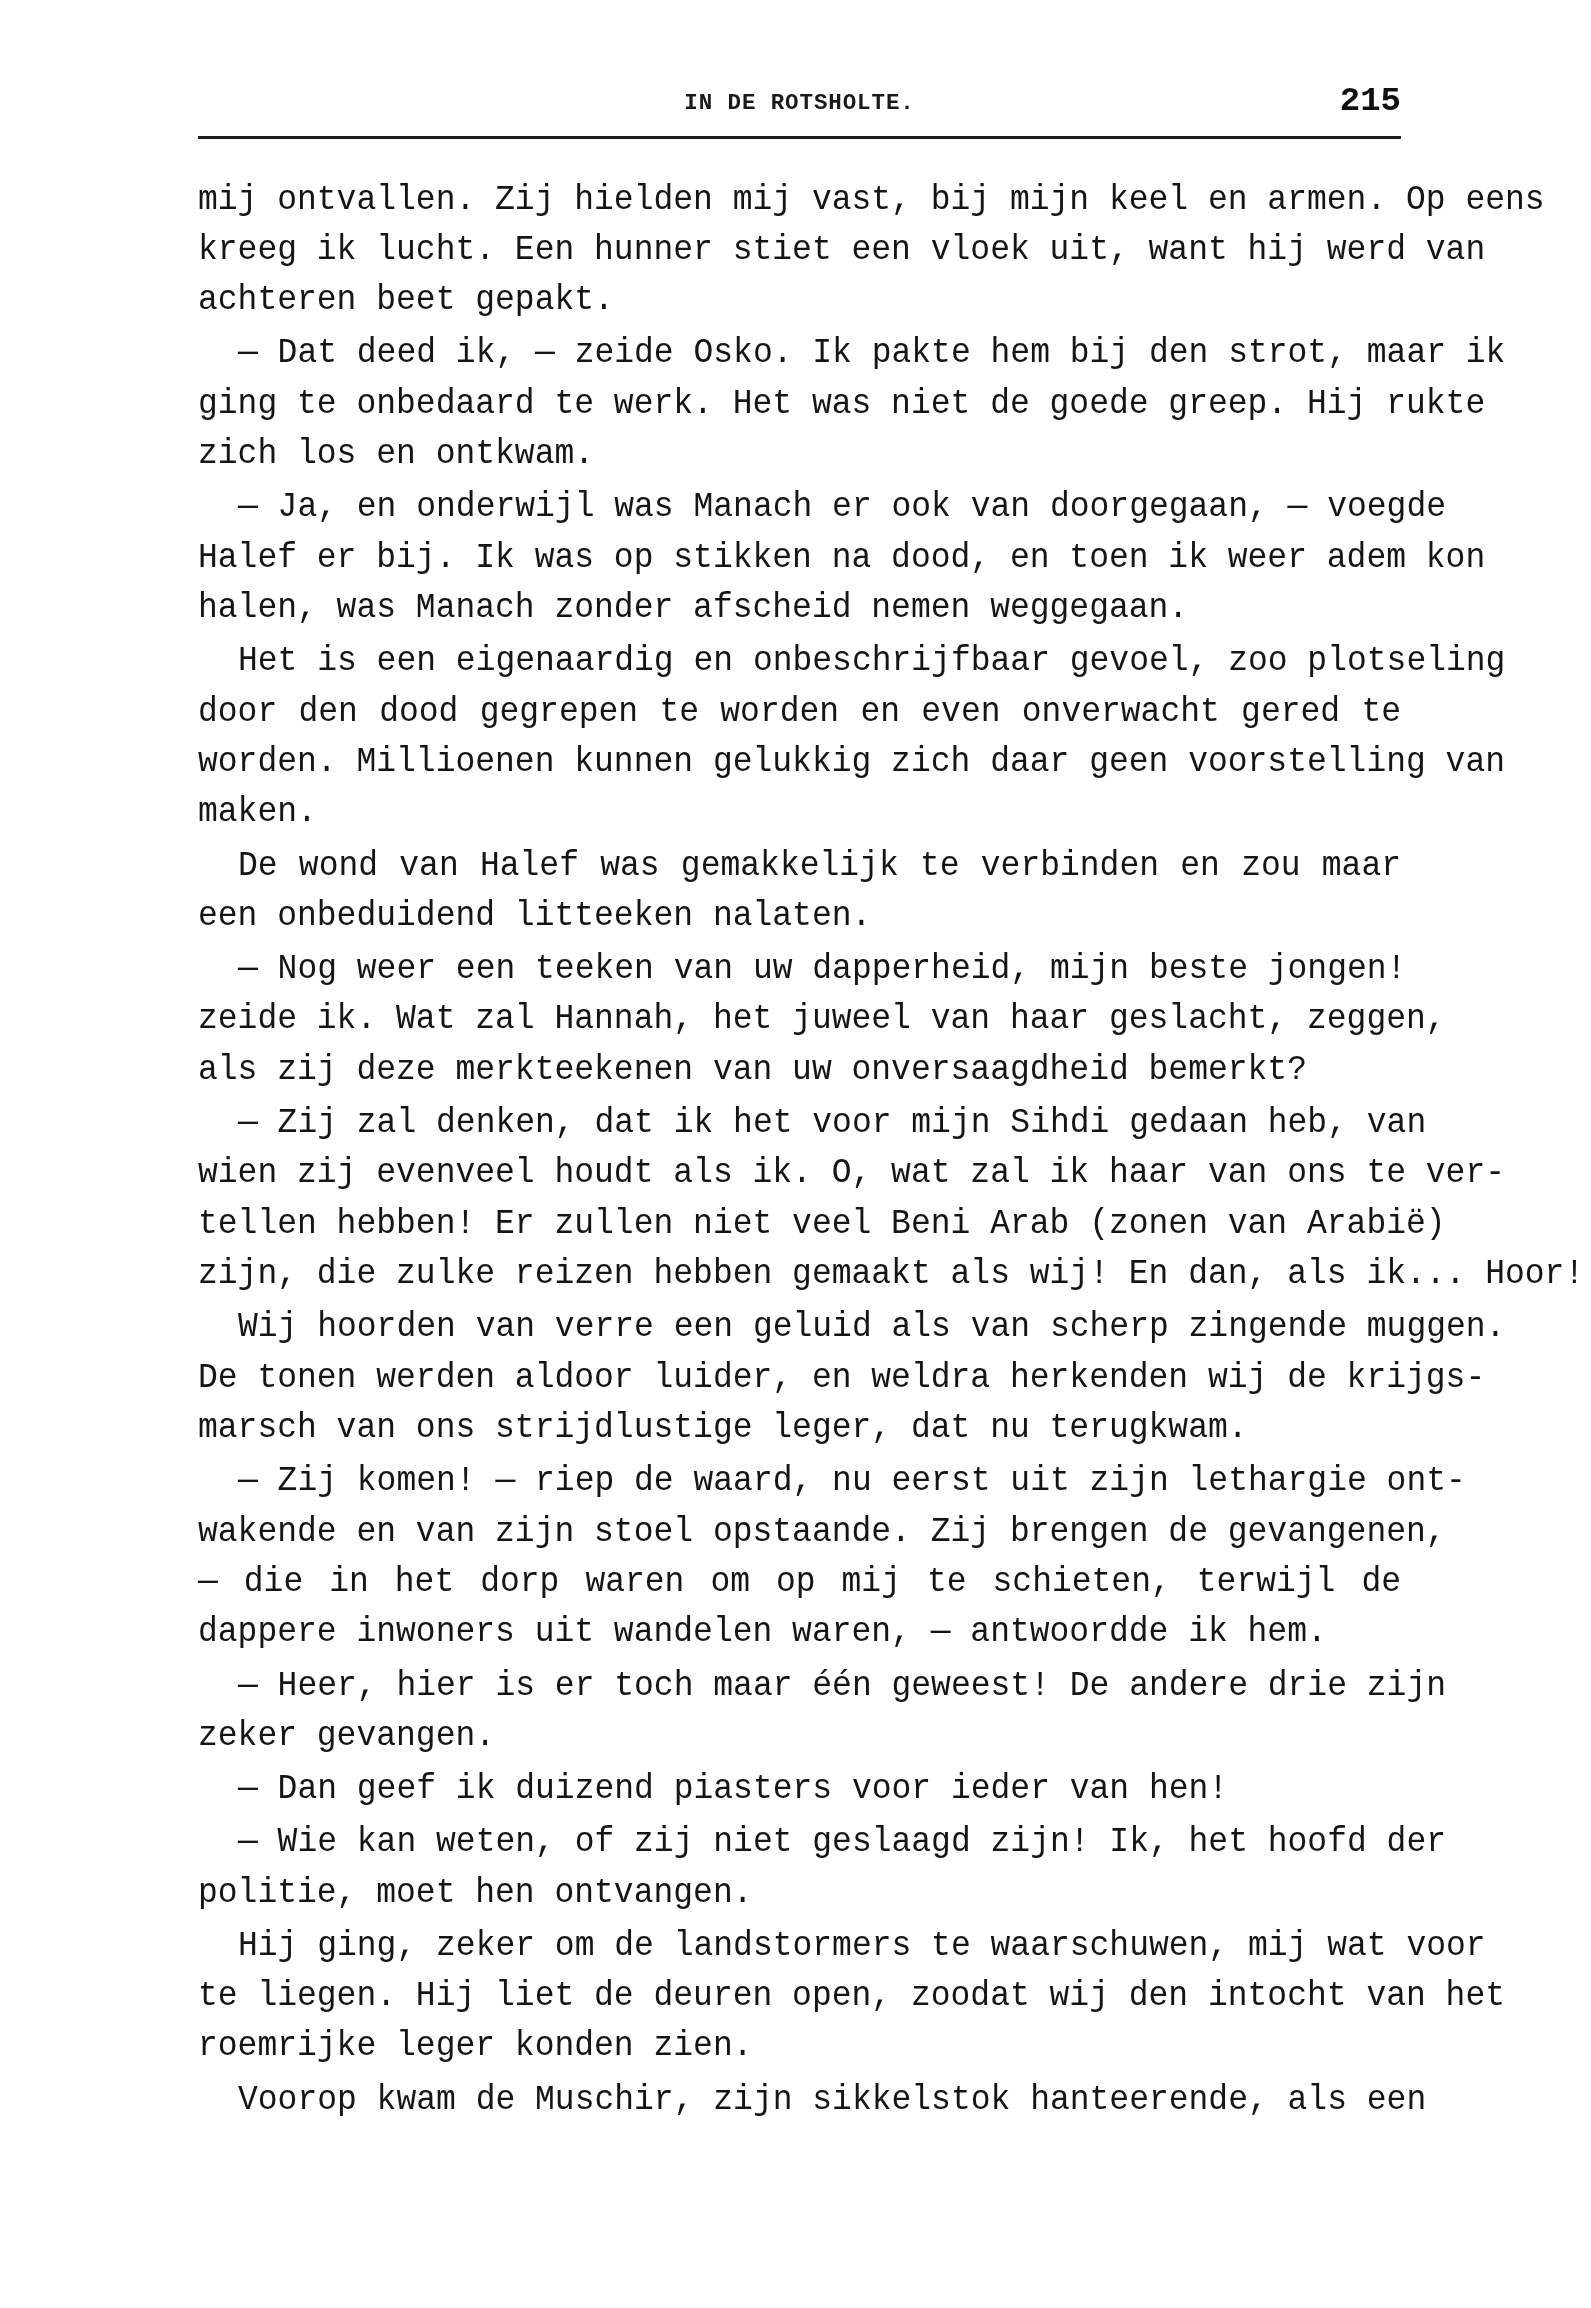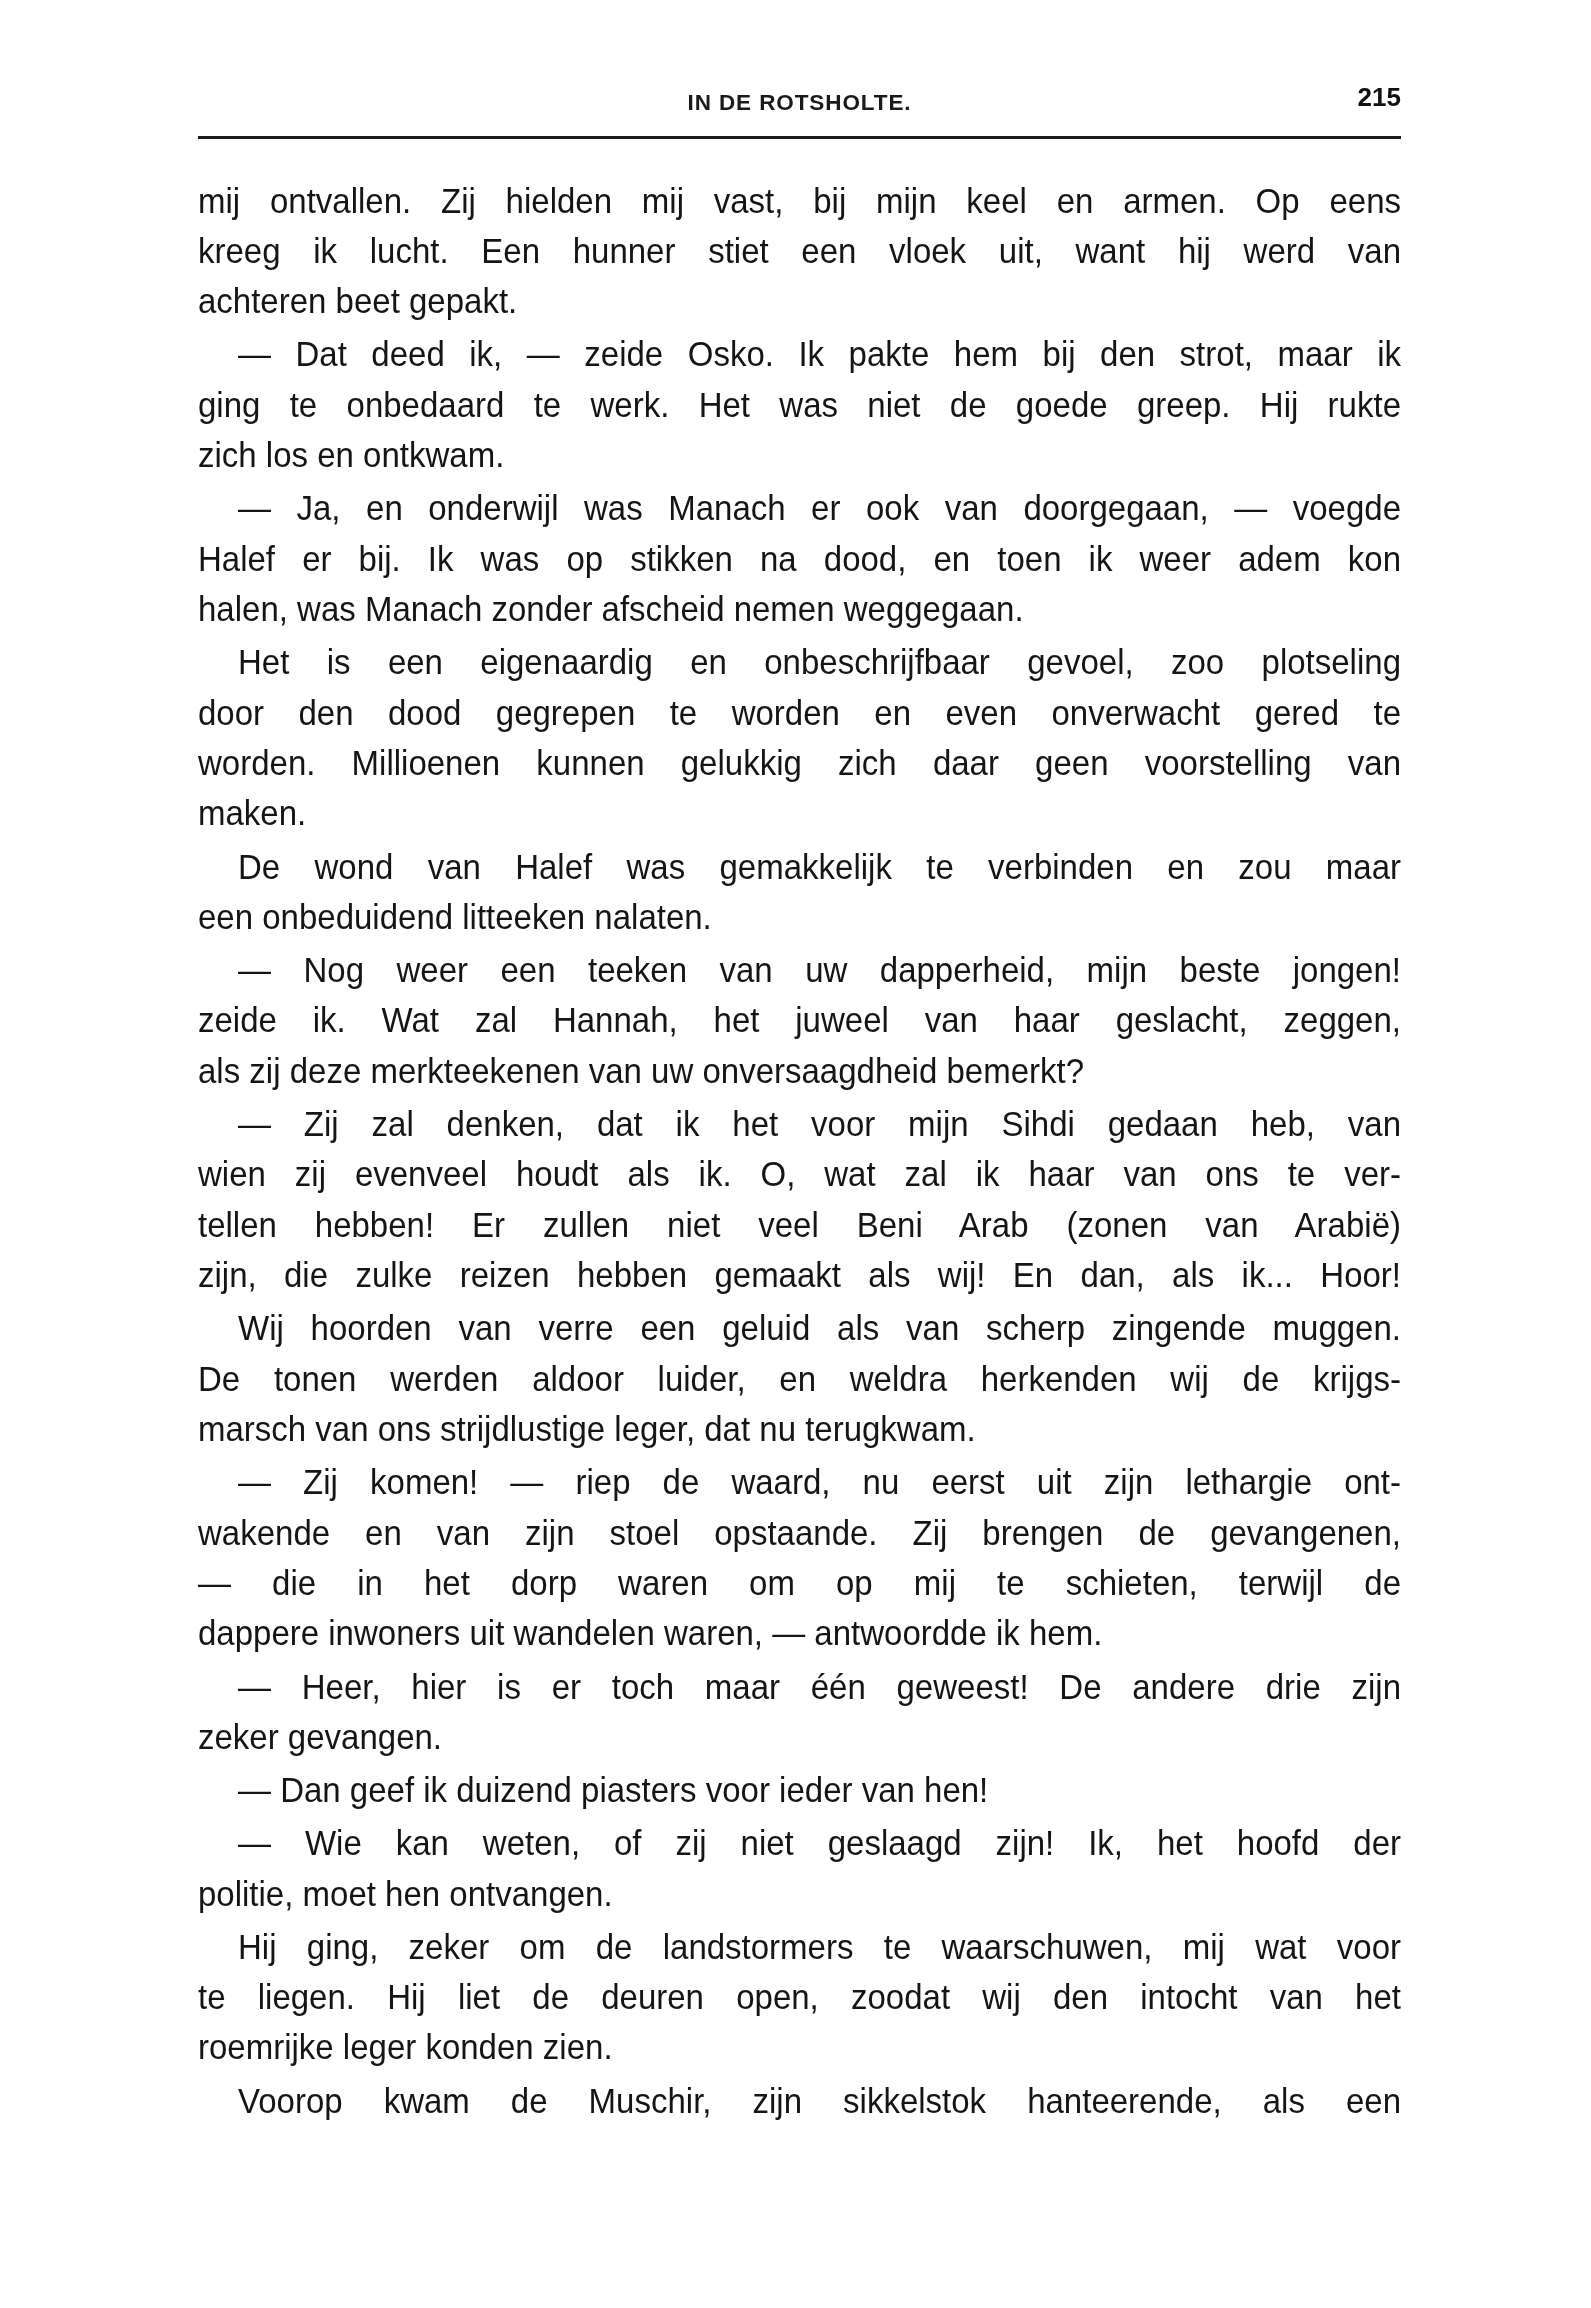--- a/index.html
+++ b/index.html
@@ -1,30 +1,30 @@
 <!DOCTYPE html>
 <html style="font-size:14.4px"><head>
 <meta charset="utf-8">
 <style>
   html, body { margin: 0; padding: 0; background: #ffffff; }
   body { width: 1591px; height: 2309px; position: relative; overflow: hidden; }
   .page {
     position: absolute; left: 0; top: 0; width: 1591px; height: 2137px;
     background: #ffffff; color: #151515;
-    font-family: Liberation Sans, sans-serif;
+    font-family: Liberation Mono, monospace;
   }
   .running-head {
     position: absolute; left: 198px; top: 86px; width: 1203px; height: 45px;
   }
   .running-title {
     position: absolute; left: 0; right: 0; top: 3.6px; text-align: center;
     font-size: 22.5px; letter-spacing: 0.9px; font-weight: bold; color: #1a1a1a;
   }
   .page-number {
-    position: absolute; right: 0; top: -3.6px; font-size: 26px; font-weight: bold; color: #111;
+    position: absolute; right: 0; top: -3.6px; font-size: 34px; font-weight: bold; color: #111;
   }
   .head-rule {
     position: absolute; left: 198px; top: 136px; width: 1203px; height: 2.7px; background: #1c1c1c;
   }
   .body-text { position: absolute; left: 198px; top: 0; width: 1203px; }
   .line {
     position: absolute; left: 0; width: 1203px; height: 50px;
     font-size: 33px; line-height: 50px; white-space: nowrap;
     text-align: justify; text-align-last: justify;
     transform: scaleY(1.06); transform-origin: left center;

